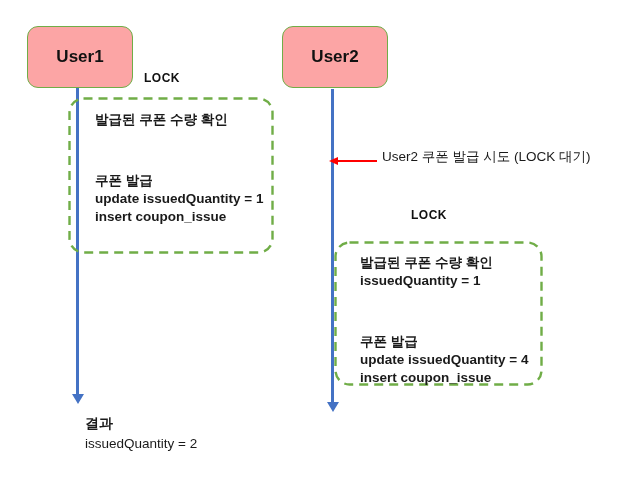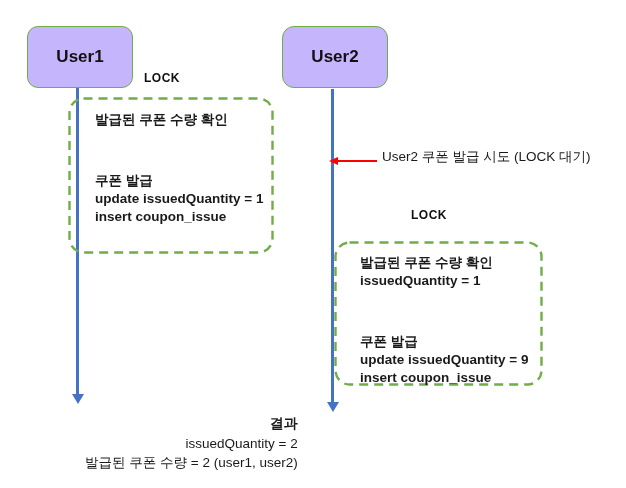--- a/index.html
+++ b/index.html
@@ -9,26 +9,26 @@
     background:#ffffff;
     font-family:"Liberation Sans","DejaVu Sans",sans-serif;
     color:#1a1a1a;
     overflow:hidden;
   }
   .actor-box {
     position:absolute;
     width:104px; height:60px;
     border:1.5px solid #70AD47;
     border-radius:11px;
-    background:#c4b5fd;
+    background:#fca5a5;
     display:flex; align-items:center; justify-content:center;
     font-weight:bold; font-size:17px; color:#111;
   }
   #actor-user1 { left:27px; top:26px; }
-  #actor-user2 { left:282px; top:26px;border-radius:12px; }
+  #actor-user2 { left:282px; top:26px; }
 
   .lifeline {
     position:absolute;
     width:3px;
     background:#4472C4;
   }
   #lifeline-user1 { left:76px; top:88px; height:307px; }
   #lifeline-user2 { left:331px; top:89px; height:314px; }
   .lifeline-arrowhead {
     position:absolute;
@@ -82,21 +82,20 @@
     left:382px; top:148px;
     font-size:13.5px; color:#1a1a1a;
     white-space:nowrap;
   }
 
   #result-block {
     position:absolute;
     left:85px; top:413px;
     font-size:13.5px; line-height:19px;
     white-space:nowrap;
-    text-align:right;
   }
   #result-title { font-weight:bold; font-size:14px; line-height:21px; }
 </style>
 </head>
 <body>
 
 <div id="canvas">
 
   <div class="actor-box" id="actor-user1">
     <span>User1</span>
@@ -133,29 +132,28 @@
     <svg width="209" height="145" viewBox="0 0 209 145">
       <rect x="1.5" y="1.5" width="206" height="142" rx="14" fill="none" stroke="#70AD47" stroke-width="2.4" stroke-dasharray="9 6"></rect>
     </svg>
     <div class="lock-content">
       <div class="check-group">
         <div>발급된 쿠폰 수량 확인</div>
         <div>issuedQuantity = 1</div>
       </div>
       <div class="issue-group">
         <div>쿠폰 발급</div>
-        <div>update issuedQuantity = 9</div>
+        <div>update issuedQuantity = 4</div>
         <div>insert coupon_issue</div>
       </div>
     </div>
   </div>
 
   <div class="wait-annotation-arrowhead"></div>
   <div class="wait-annotation-line"></div>
   <div class="wait-annotation-text">User2 쿠폰 발급 시도 (LOCK 대기)</div>
 
   <div id="result-block">
     <div id="result-title">결과</div>
     <div>issuedQuantity = 2</div>
-    <div>발급된 쿠폰 수량 = 2 (user1, user2)</div>
   </div>
 
 </div>
 
 </body></html>

